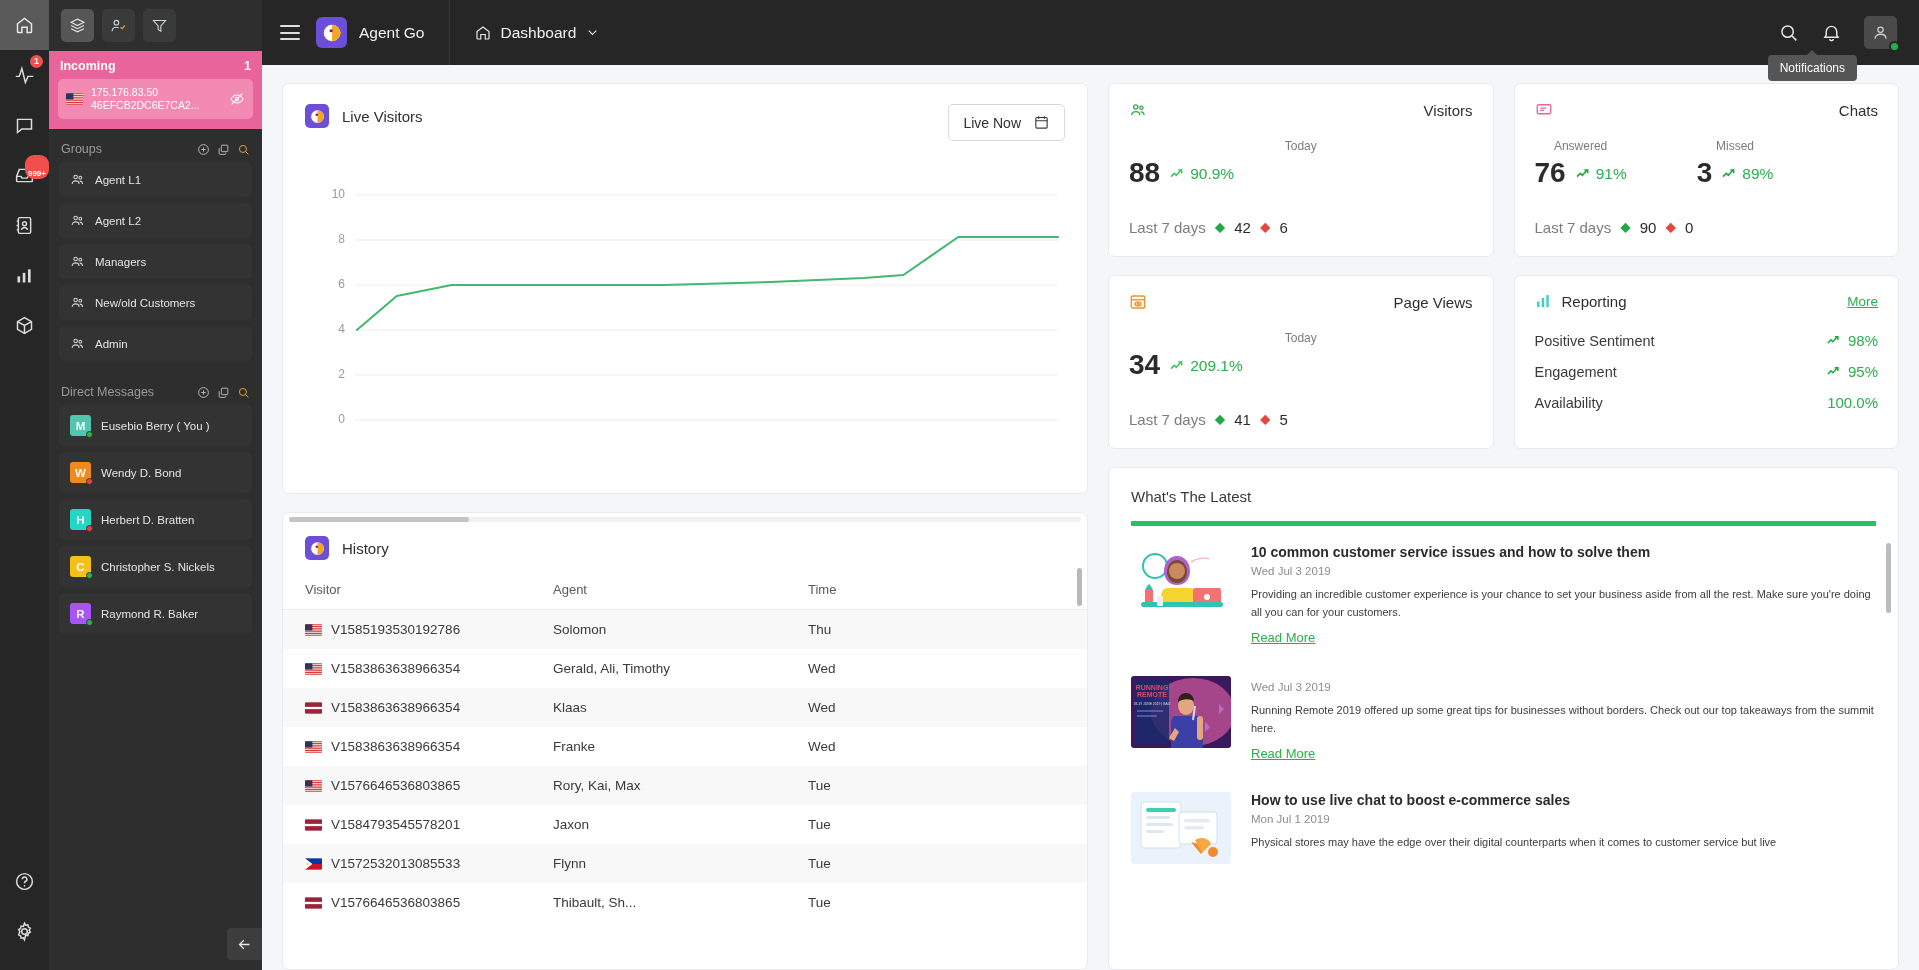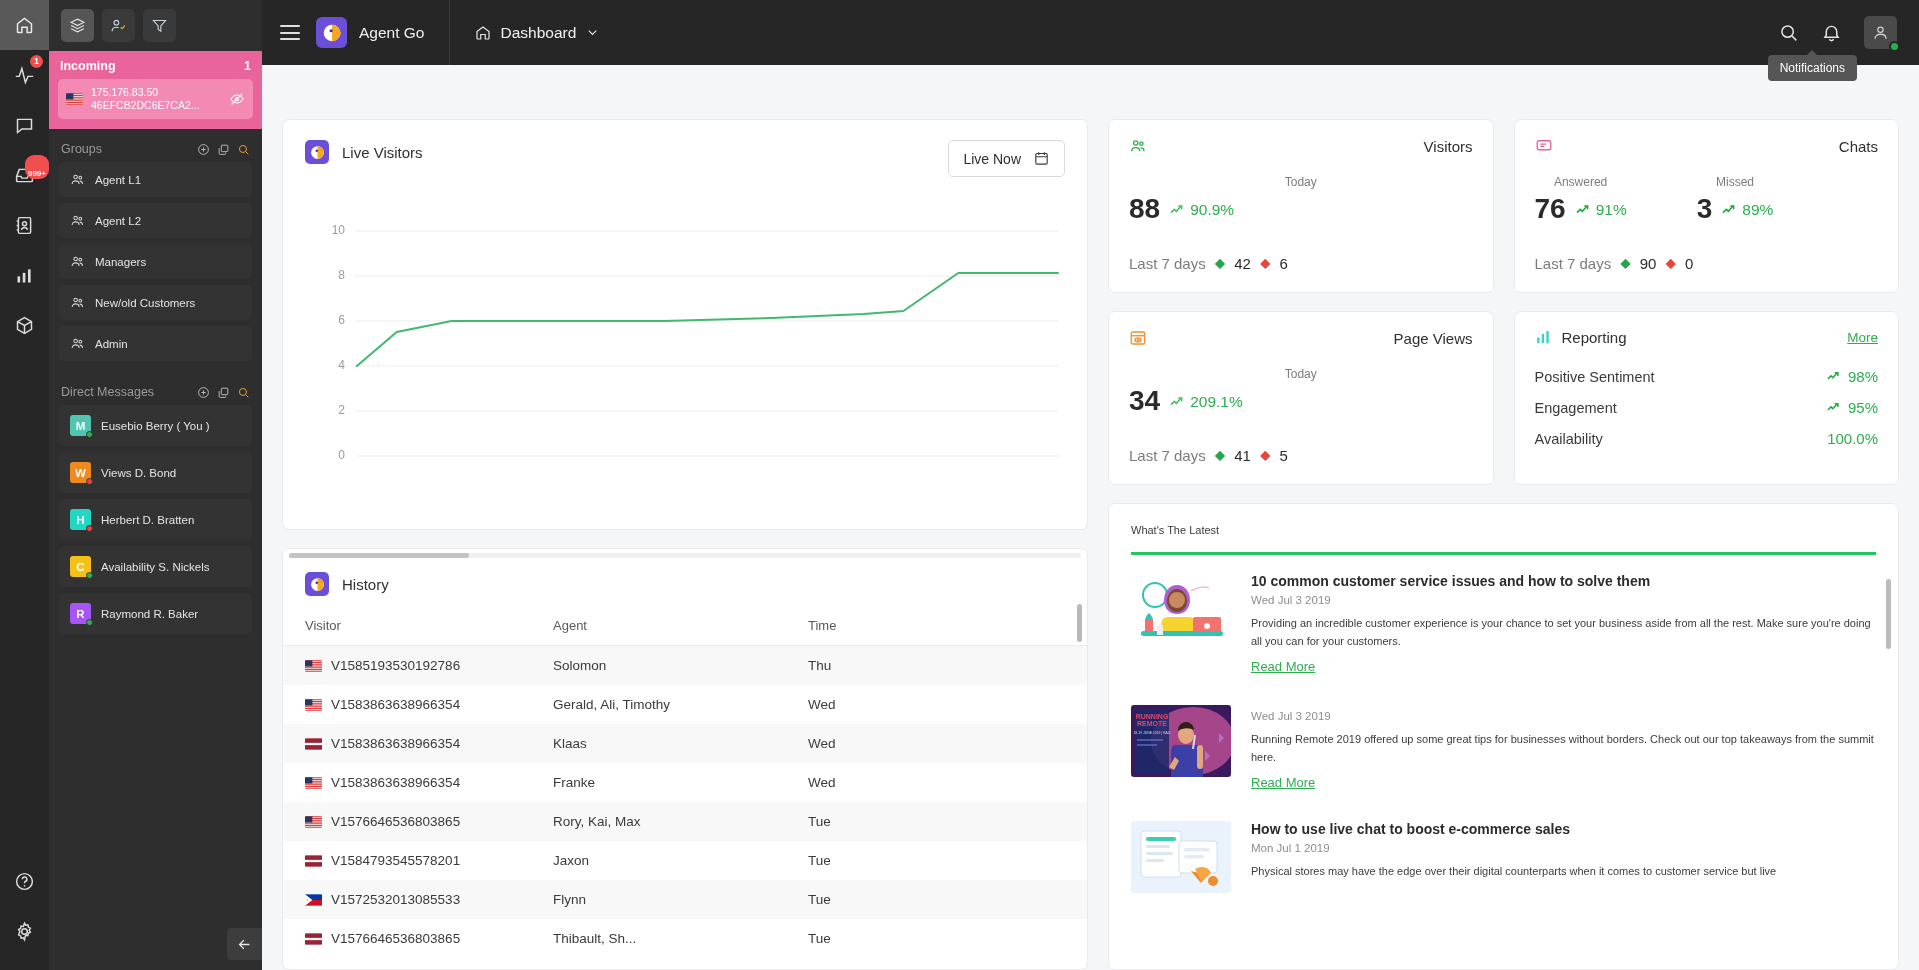--- a/index.html
+++ b/index.html
@@ -90,21 +90,21 @@
     position: absolute; right: -2px; bottom: -2px; width: 7px; height: 7px;
     border-radius: 50%; border: 1.5px solid #333333;
   }
   .collapse-btn {
     position: absolute; left: 178px; bottom: 10px; width: 35px; height: 32px;
     background: #3d3d3d; border-radius: 4px 0 0 4px;
     display: flex; align-items: center; justify-content: center; cursor: pointer;
   }
 
   
-  .main { flex: 1 1 auto; height: 970px; display: flex; flex-direction: column; background: #f5f6f8; gap: 36px; }
+  .main { flex: 1 1 auto; height: 970px; display: flex; flex-direction: column; background: #f5f6f8; }
   .topbar {
     height: 65px; background: #262626; display: flex; align-items: center;
     padding: 0 22px 0 18px; flex: 0 0 65px; position: relative;
   }
   .hamburger { width: 20px; height: 15px; display:flex; flex-direction: column; justify-content: space-between; cursor: pointer; margin-right: 16px;}
   .hamburger span { display:block; height: 2px; background: #e0e0e0; border-radius: 1px; }
   .brand-logo { width: 31px; height: 31px; border-radius: 6px; background: #6c4fd8; display:flex; align-items:center; justify-content:center; }
   .brand-name { color: #f0f0f0; font-size: 15.5px; margin-left: 12px; }
   .vsep { width: 1px; height: 65px; background: #3a3a3a; margin: 0 24px; }
   .bc { display: flex; align-items: center; gap: 9px; color: #f0f0f0; font-size: 15.5px; cursor: pointer; }
@@ -179,21 +179,21 @@
   .two-col { display:flex; gap: 70px; }
   .arrow-up { color: #22a84a; font-size: 15px; }
   .arrow-dn { color: #e8453c; font-size: 15px; }
 
   .rep-row { display:flex; align-items:center; justify-content: space-between; font-size: 14.5px; color: #3a3a3a; margin-top: 14px; }
   .rep-val { color: #2cae4e; font-size: 15px; display:flex; align-items:center; gap: 7px;}
   .more-link { color: #2cae4e; font-size: 13.5px; text-decoration: underline; cursor: pointer; }
 
   
   .latest-card { flex: 1 1 auto; padding: 0; overflow: hidden; display:flex; flex-direction:column; position:relative;}
-  .latest-head { padding: 20px 22px 16px 22px; font-size: 11px; color: #3a3a3a; border-bottom: 3px solid #22c55e; margin: 0 22px; padding-left: 0; padding-right: 0;}
+  .latest-head { padding: 20px 22px 16px 22px; font-size: 15px; color: #3a3a3a; border-bottom: 5px solid #22c55e; margin: 0 22px; padding-left: 0; padding-right: 0;}
   .latest-list { flex: 1 1 auto; overflow: hidden; padding: 0 22px; position: relative; }
   .news { display:flex; gap: 20px; padding: 18px 0 12px 0; }
   .news-thumb { width: 100px; height: 72px; border-radius: 3px; flex: 0 0 100px; overflow:hidden;}
   .news-body { flex: 1 1 auto; }
   .news-title { font-size: 14px; font-weight: 700; color: #2b2b2b; }
   .news-date { font-size: 11.5px; color: #8d8d8d; margin-top: 5px; }
   .news-desc { font-size: 11px; color: #3c3c3c; line-height: 18px; margin-top: 8px; }
   .read-more { display:inline-block; margin-top: 9px; font-size: 13px; color: #2cae4e; text-decoration: underline; cursor:pointer;}
   .latest-thumb { position:absolute; right: 7px; top: 75px; width: 5px; height: 70px; background: #bcbcbc; border-radius:3px;}
 </style>
@@ -407,35 +407,35 @@
             <span>M</span>
             <i class="dot" style="background:#2db34a"></i>
           </span>
         <span class="lbl">Eusebio Berry ( You )</span>
       </div>
       <div class="list-row dm-row">
         <span class="av" style="background:#f08a1e">
             <span>W</span>
             <i class="dot" style="background:#e8453c"></i>
           </span>
-        <span class="lbl">Views D. Bond</span>
+        <span class="lbl">Wendy D. Bond</span>
       </div>
       <div class="list-row dm-row">
         <span class="av" style="background:#24d6c4">
             <span>H</span>
             <i class="dot" style="background:#e8453c"></i>
           </span>
         <span class="lbl">Herbert D. Bratten</span>
       </div>
       <div class="list-row dm-row">
         <span class="av" style="background:#f5c117">
             <span>C</span>
             <i class="dot" style="background:#2db34a"></i>
           </span>
-        <span class="lbl">Availability S. Nickels</span>
+        <span class="lbl">Christopher S. Nickels</span>
       </div>
       <div class="list-row dm-row">
         <span class="av" style="background:#a855f7">
             <span>R</span>
             <i class="dot" style="background:#2db34a"></i>
           </span>
         <span class="lbl">Raymond R. Baker</span>
       </div>
     </div>
 

